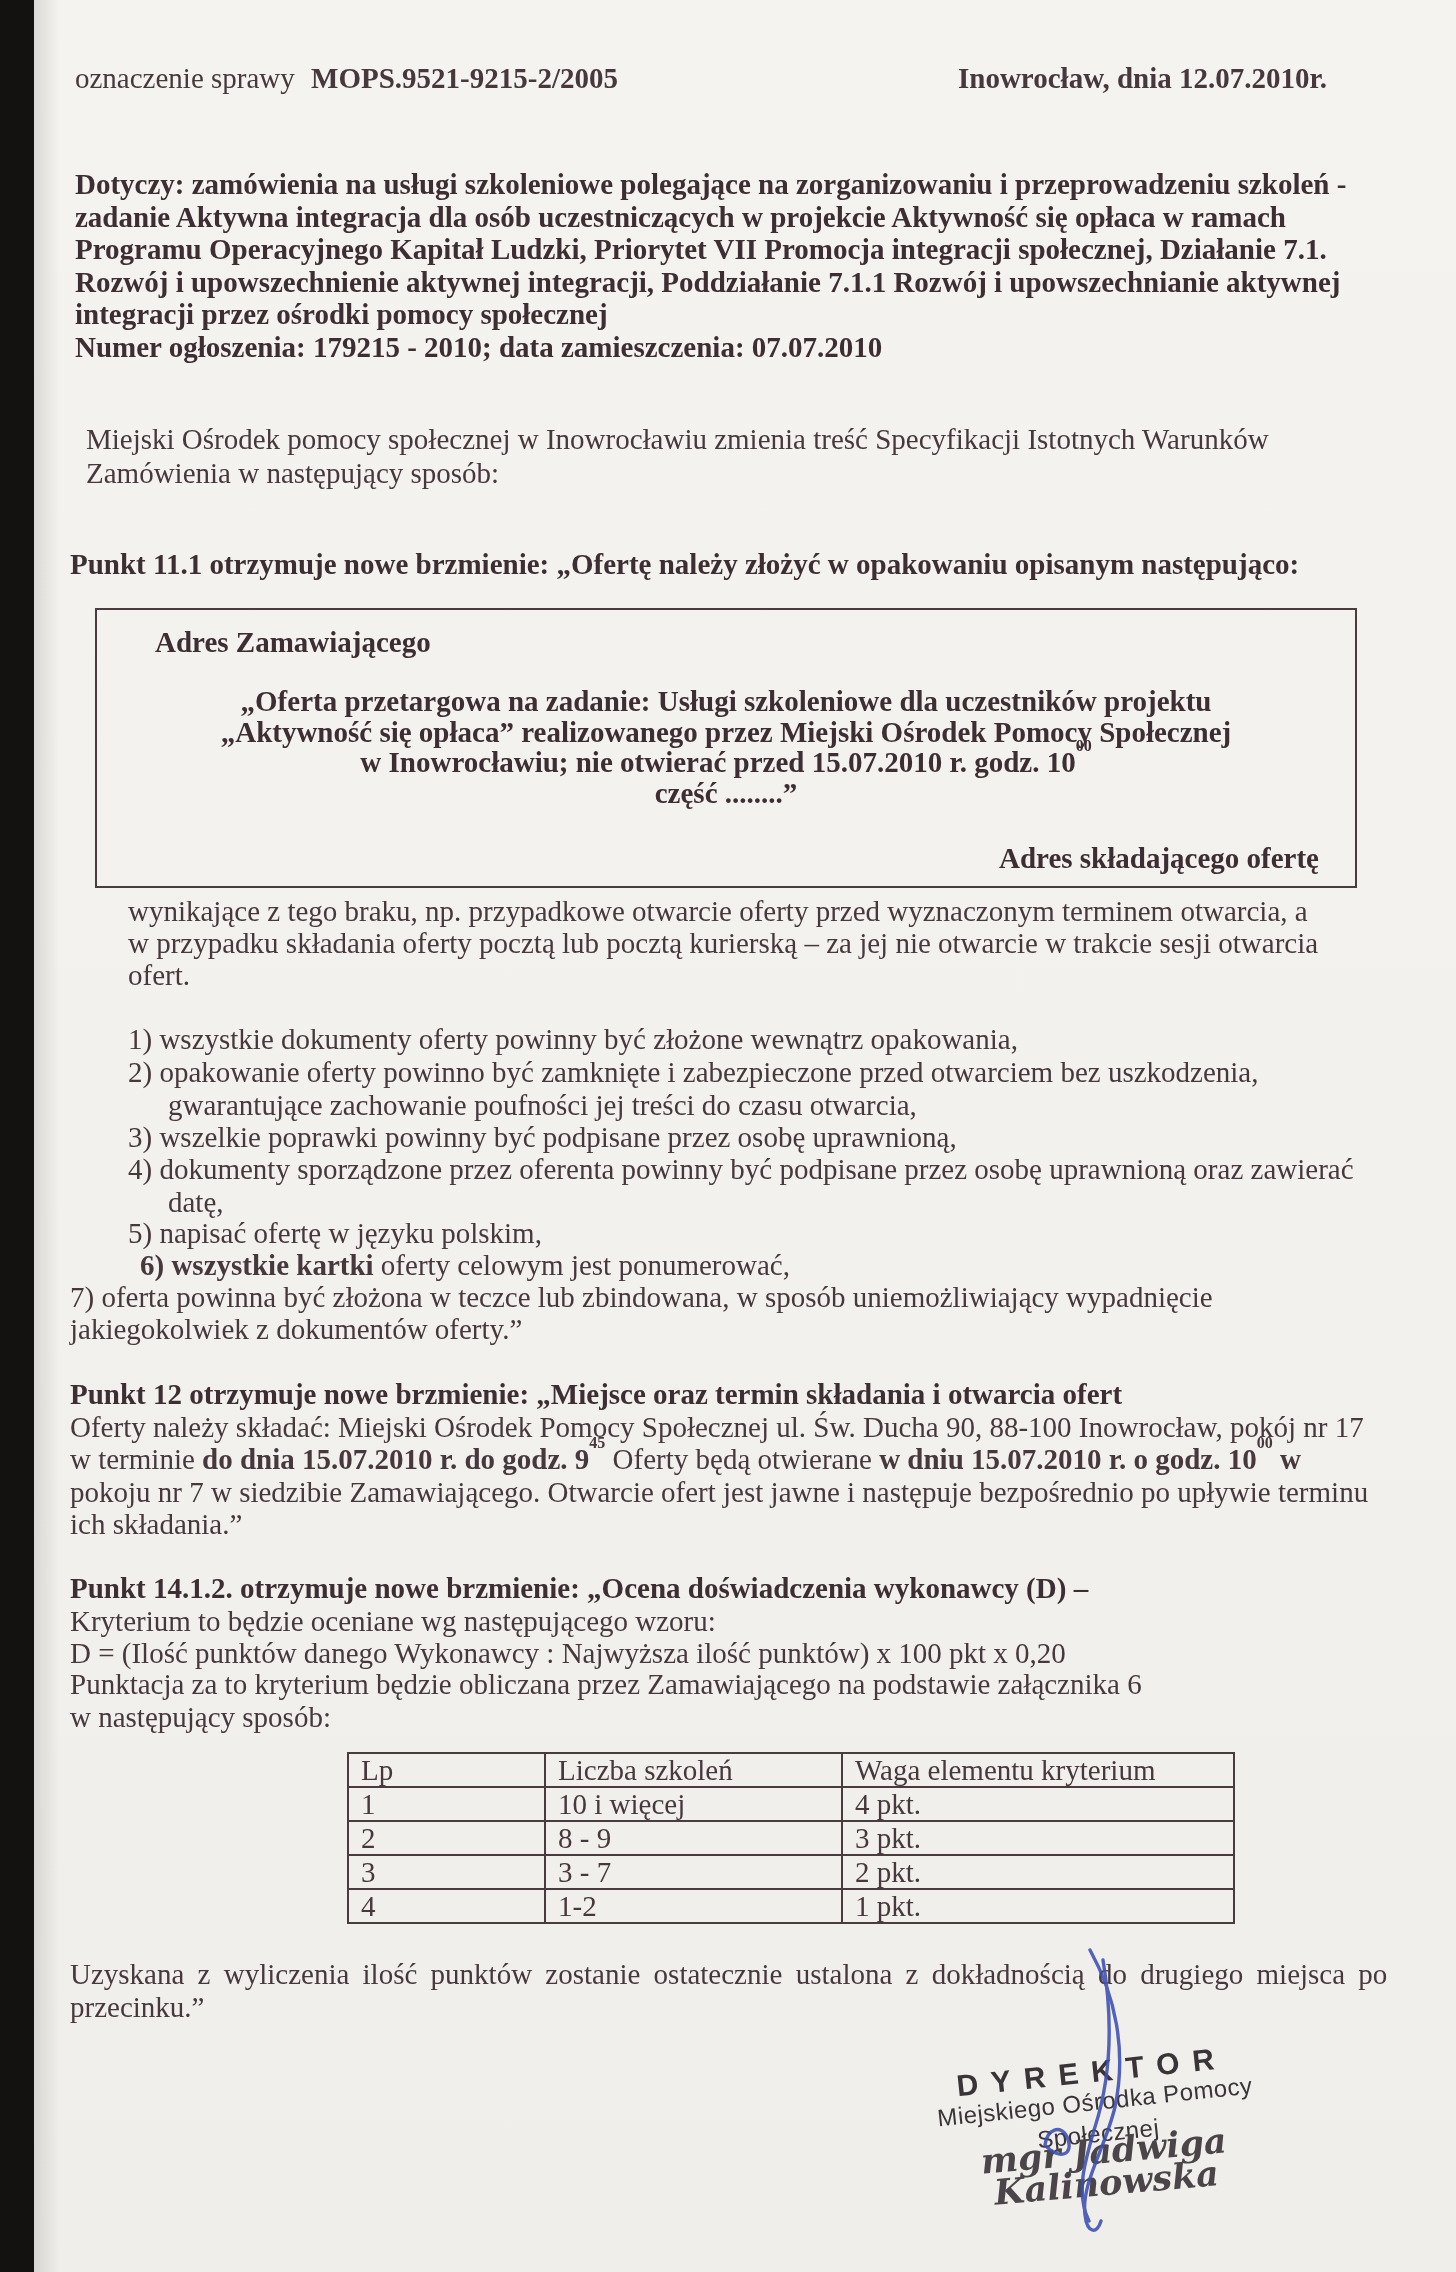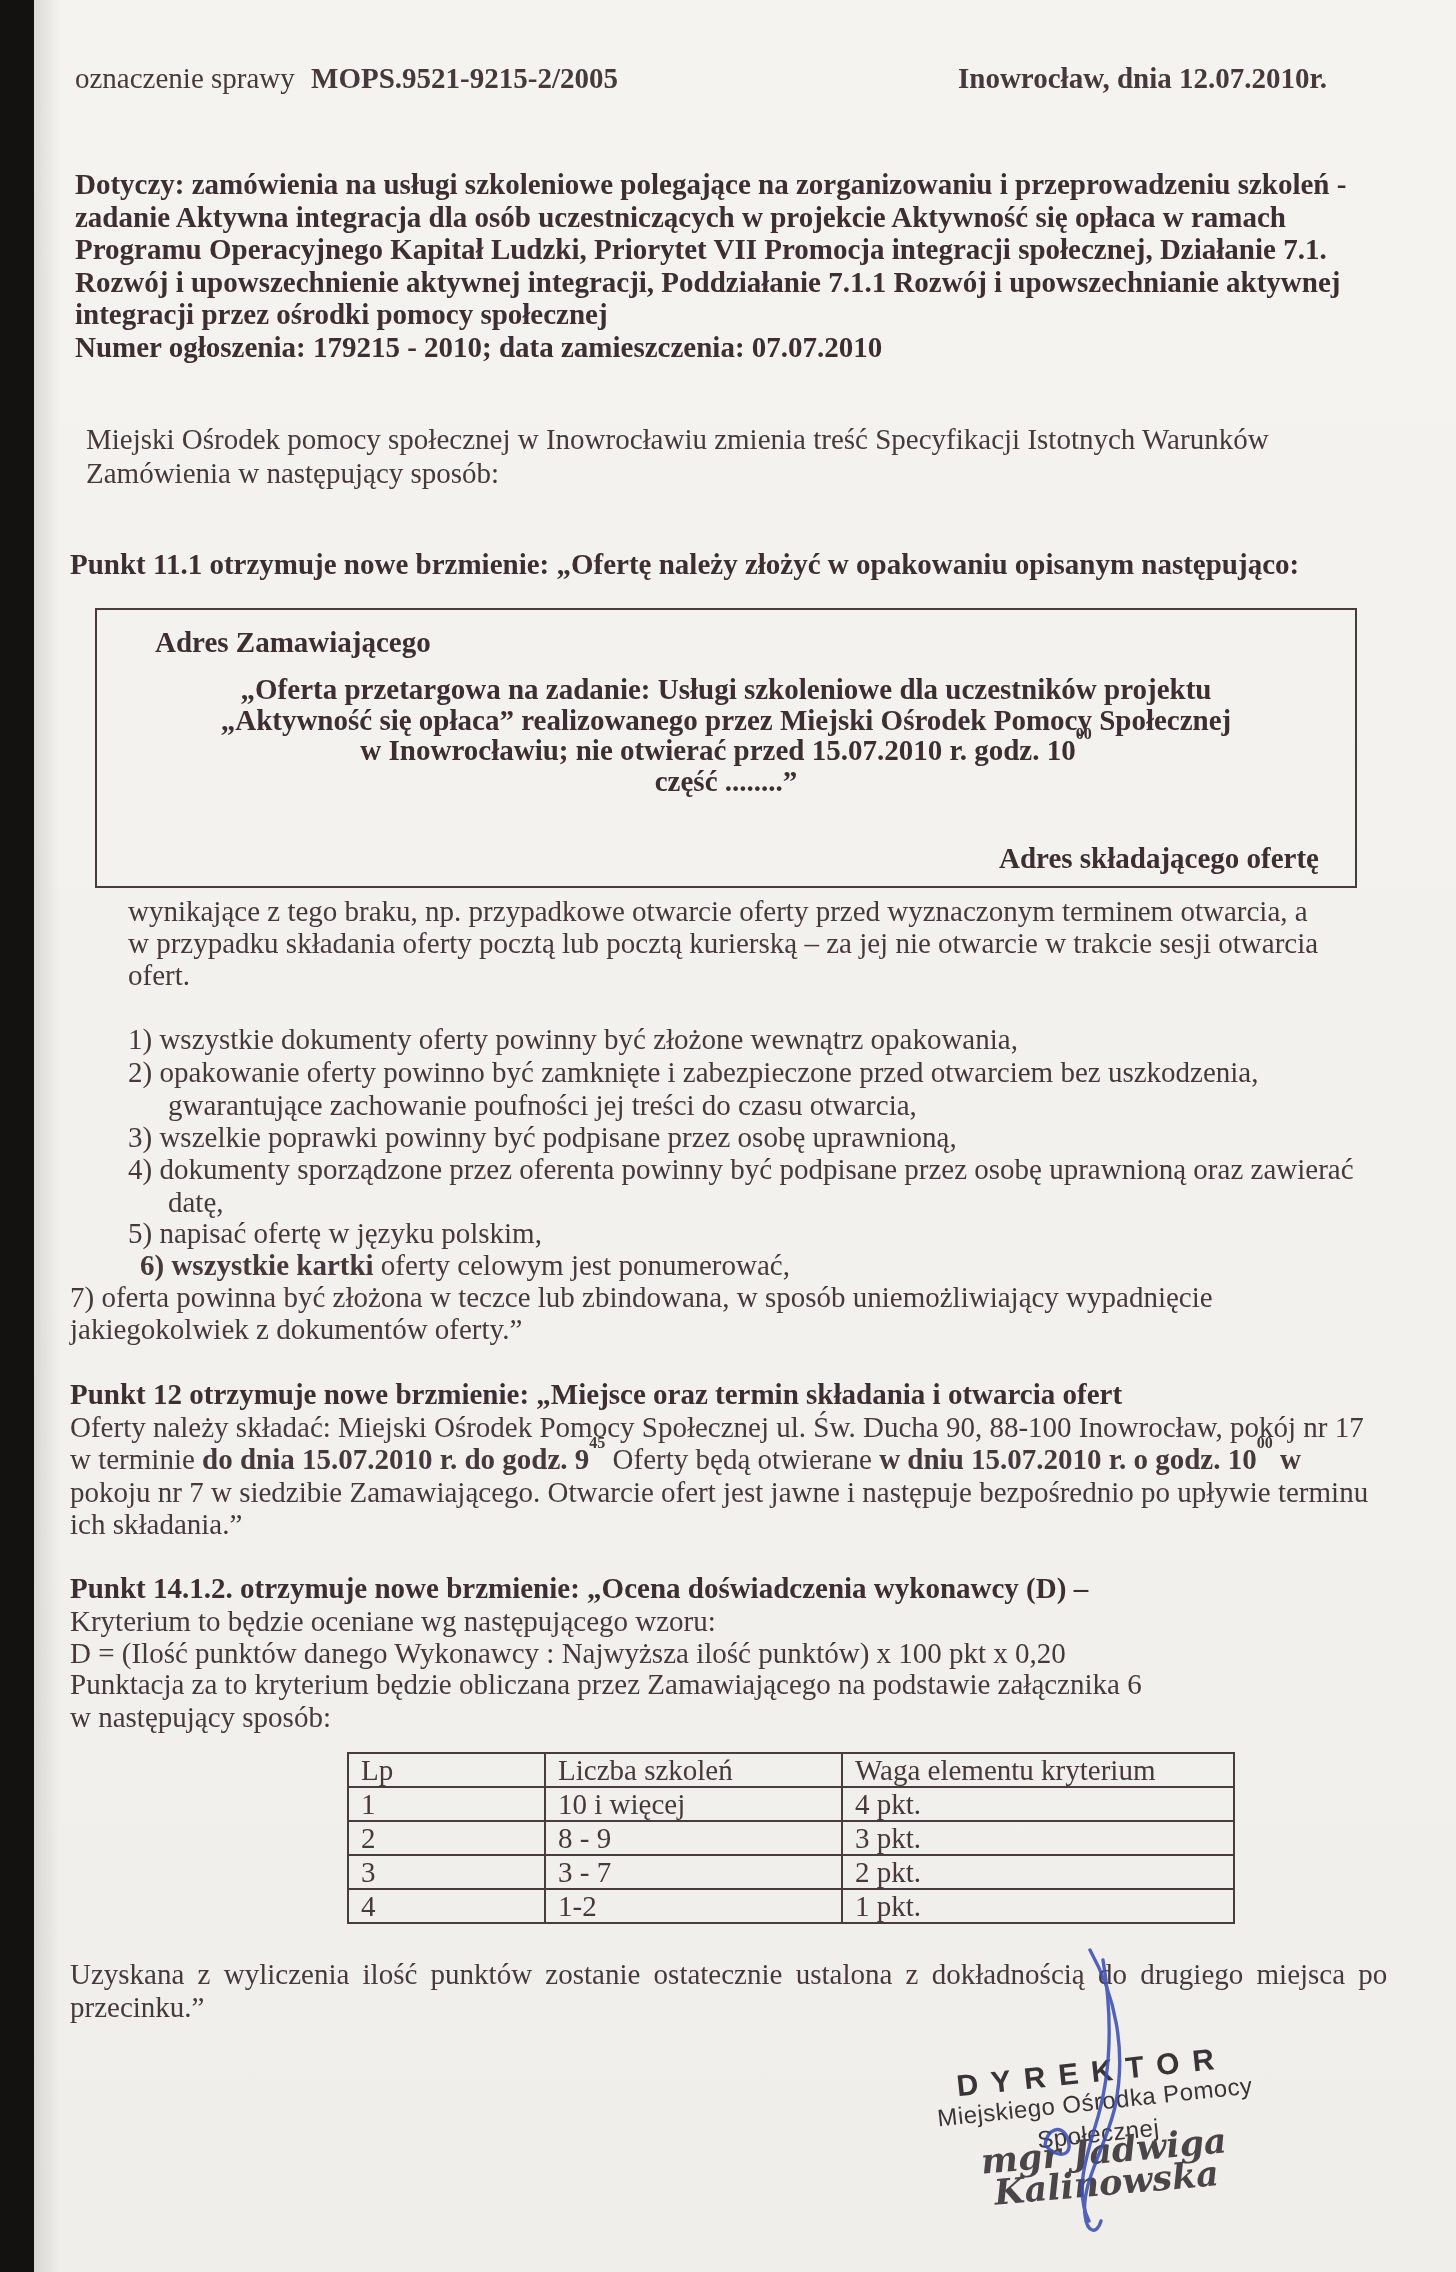--- a/index.html
+++ b/index.html
@@ -11,21 +11,21 @@
   .b{font-weight:bold;color:#3d2e34;}
   .edge{position:absolute;left:0;top:0;width:34px;height:2272px;background:#141210;}
   .edgeshade{position:absolute;left:34px;top:0;width:26px;height:2272px;
              background:linear-gradient(90deg,rgba(0,0,0,0.10),rgba(0,0,0,0));}
   .hdr{left:75px;top:62px;width:1252px;display:flex;justify-content:space-between;}
   .subject{left:75px;top:168px;width:1320px;line-height:32.5px;}
   .intro{left:86px;top:422px;width:1320px;line-height:34px;}
   .p11h{left:70px;top:548px;width:1340px;}
   .box{left:95px;top:608px;width:1258px;height:276px;border:2px solid #4a3b41;}
   .box .lbl{position:absolute;left:58px;top:16px;}
-  .box .center{position:absolute;left:0;top:64px;width:100%;text-align:center;line-height:30.5px;}
+  .box .center{position:absolute;left:0;top:76px;width:100%;text-align:center;line-height:30.5px;}
   .box .sub{position:absolute;right:36px;bottom:12px;}
   .warn{left:128px;top:895px;width:1295px;line-height:32px;}
   .warn .first{text-indent:32px;}
   .li1{left:128px;top:1023px;} .li2a{left:128px;top:1056px;} .li2b{left:168px;top:1089px;}
   .li3{left:128px;top:1121px;} .li4a{left:128px;top:1153px;} .li4b{left:168px;top:1186px;}
   .li5{left:128px;top:1217px;} .li6{left:140px;top:1249px;}
   .li7a{left:70px;top:1281px;} .li7b{left:70px;top:1313px;}
   .p12h{left:70px;top:1378px;}
   .p12l1{left:70px;top:1411px;width:1350px;}
   .p12l2{left:70px;top:1443px;width:1350px;}

